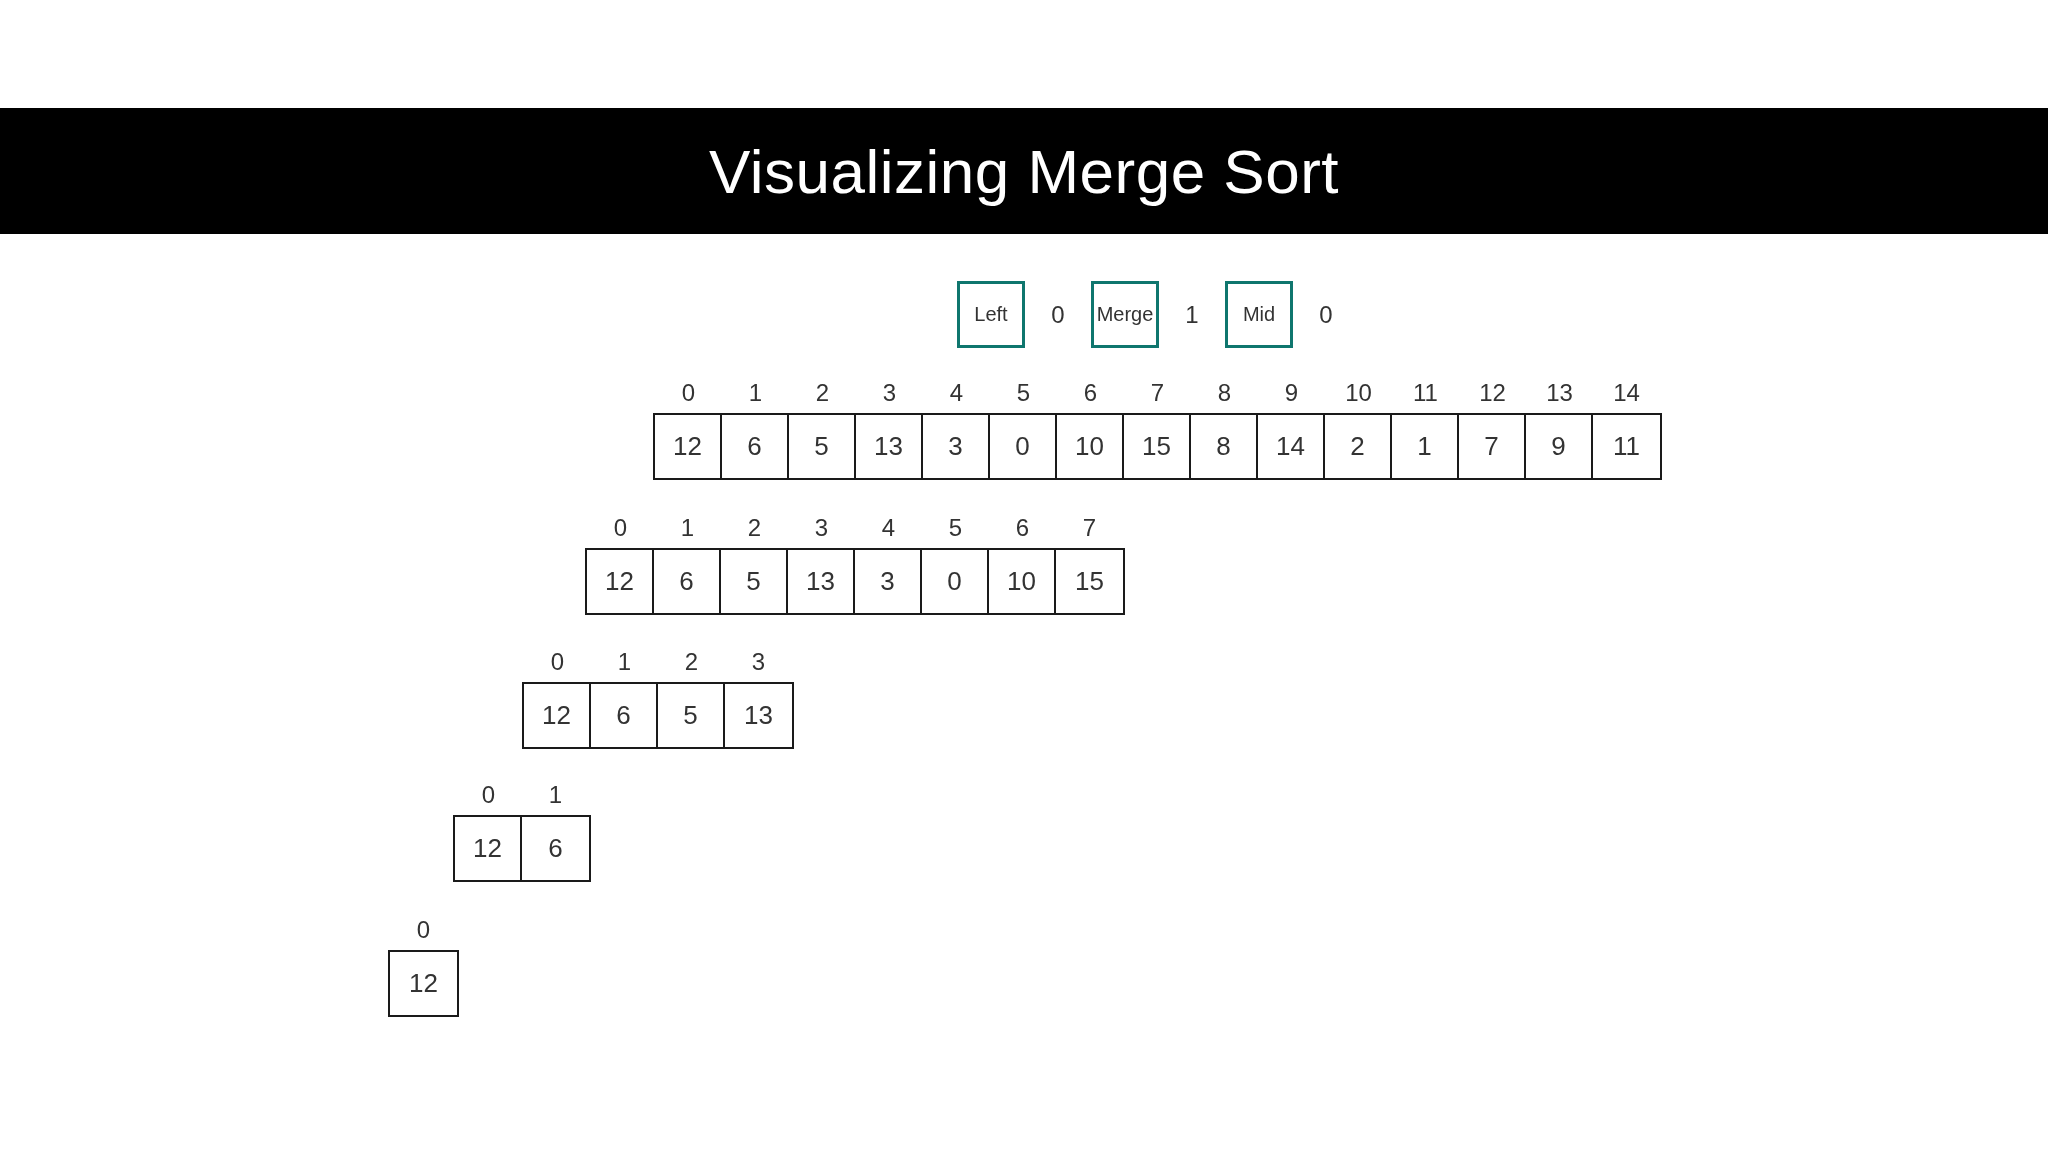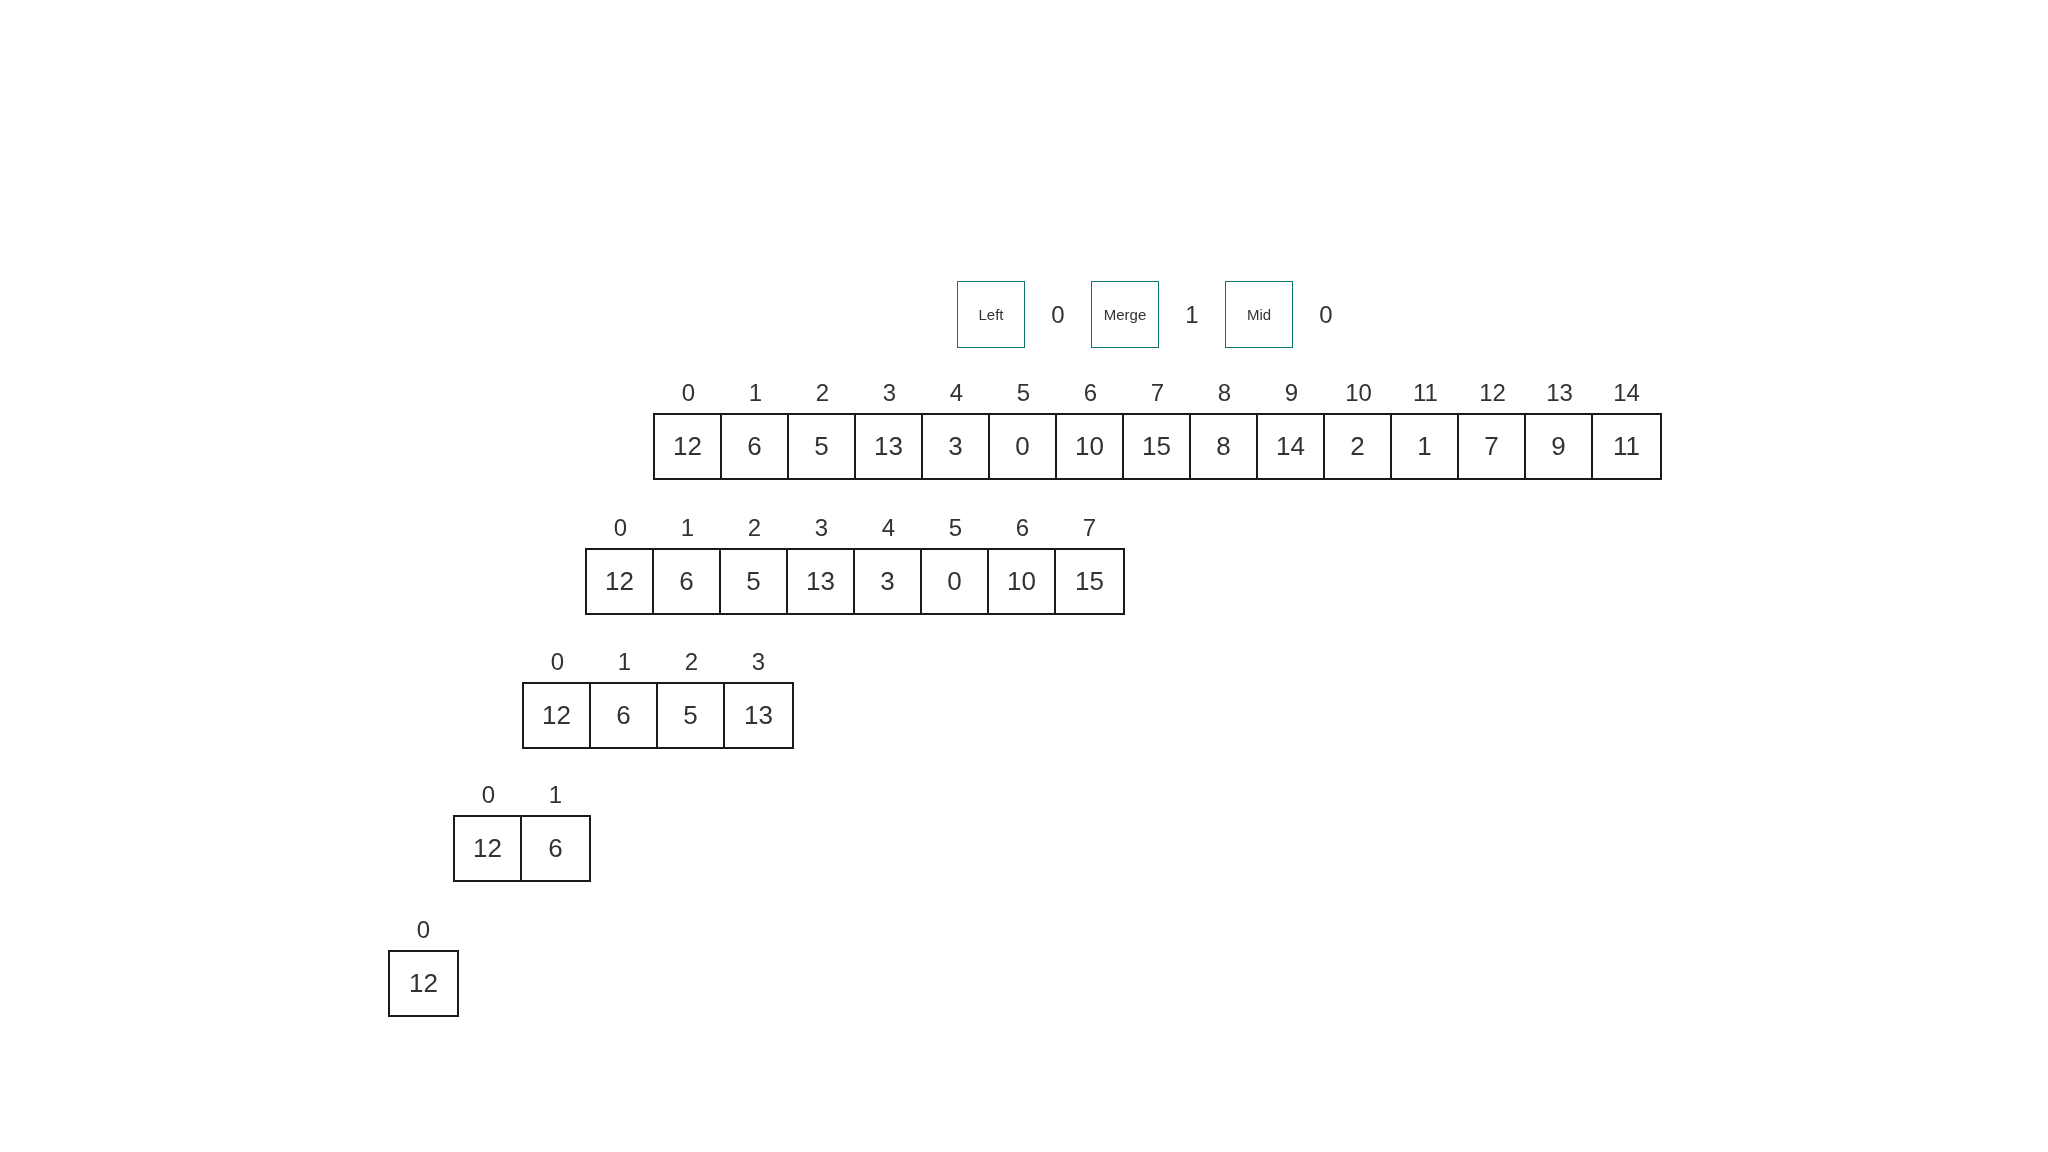--- a/index.html
+++ b/index.html
@@ -42,26 +42,26 @@
     display: flex;
   }
   .pointer-unit {
     display: flex;
     align-items: center;
   }
   .pbox {
     width: 68px;
     height: 67px;
     box-sizing: border-box;
-    border: 1px solid #0f766e;
+    border: 3px solid #0f766e;
     background: #ffffff;
     display: flex;
     align-items: center;
     justify-content: center;
-    font-size: 15px;
+    font-size: 20px;
     color: #333333;
   }
   .pval {
     width: 66px;
     text-align: center;
     font-size: 24px;
     color: #333333;
   }
   
   .array-row {
@@ -99,20 +99,23 @@
   }
   .cell:last-child {
     border-right: none;
   }
 </style>
 </head>
 <body>
 
 <div id="canvas">
 
+  <div id="banner">
+    <h1>Visualizing Merge Sort</h1>
+  </div>
 
   <div id="pointers">
       <div class="pointer-unit">
         <div class="pbox">Left</div>
         <span class="pval">0</span>
       </div>
       <div class="pointer-unit">
         <div class="pbox">Merge</div>
         <span class="pval">1</span>
       </div>

